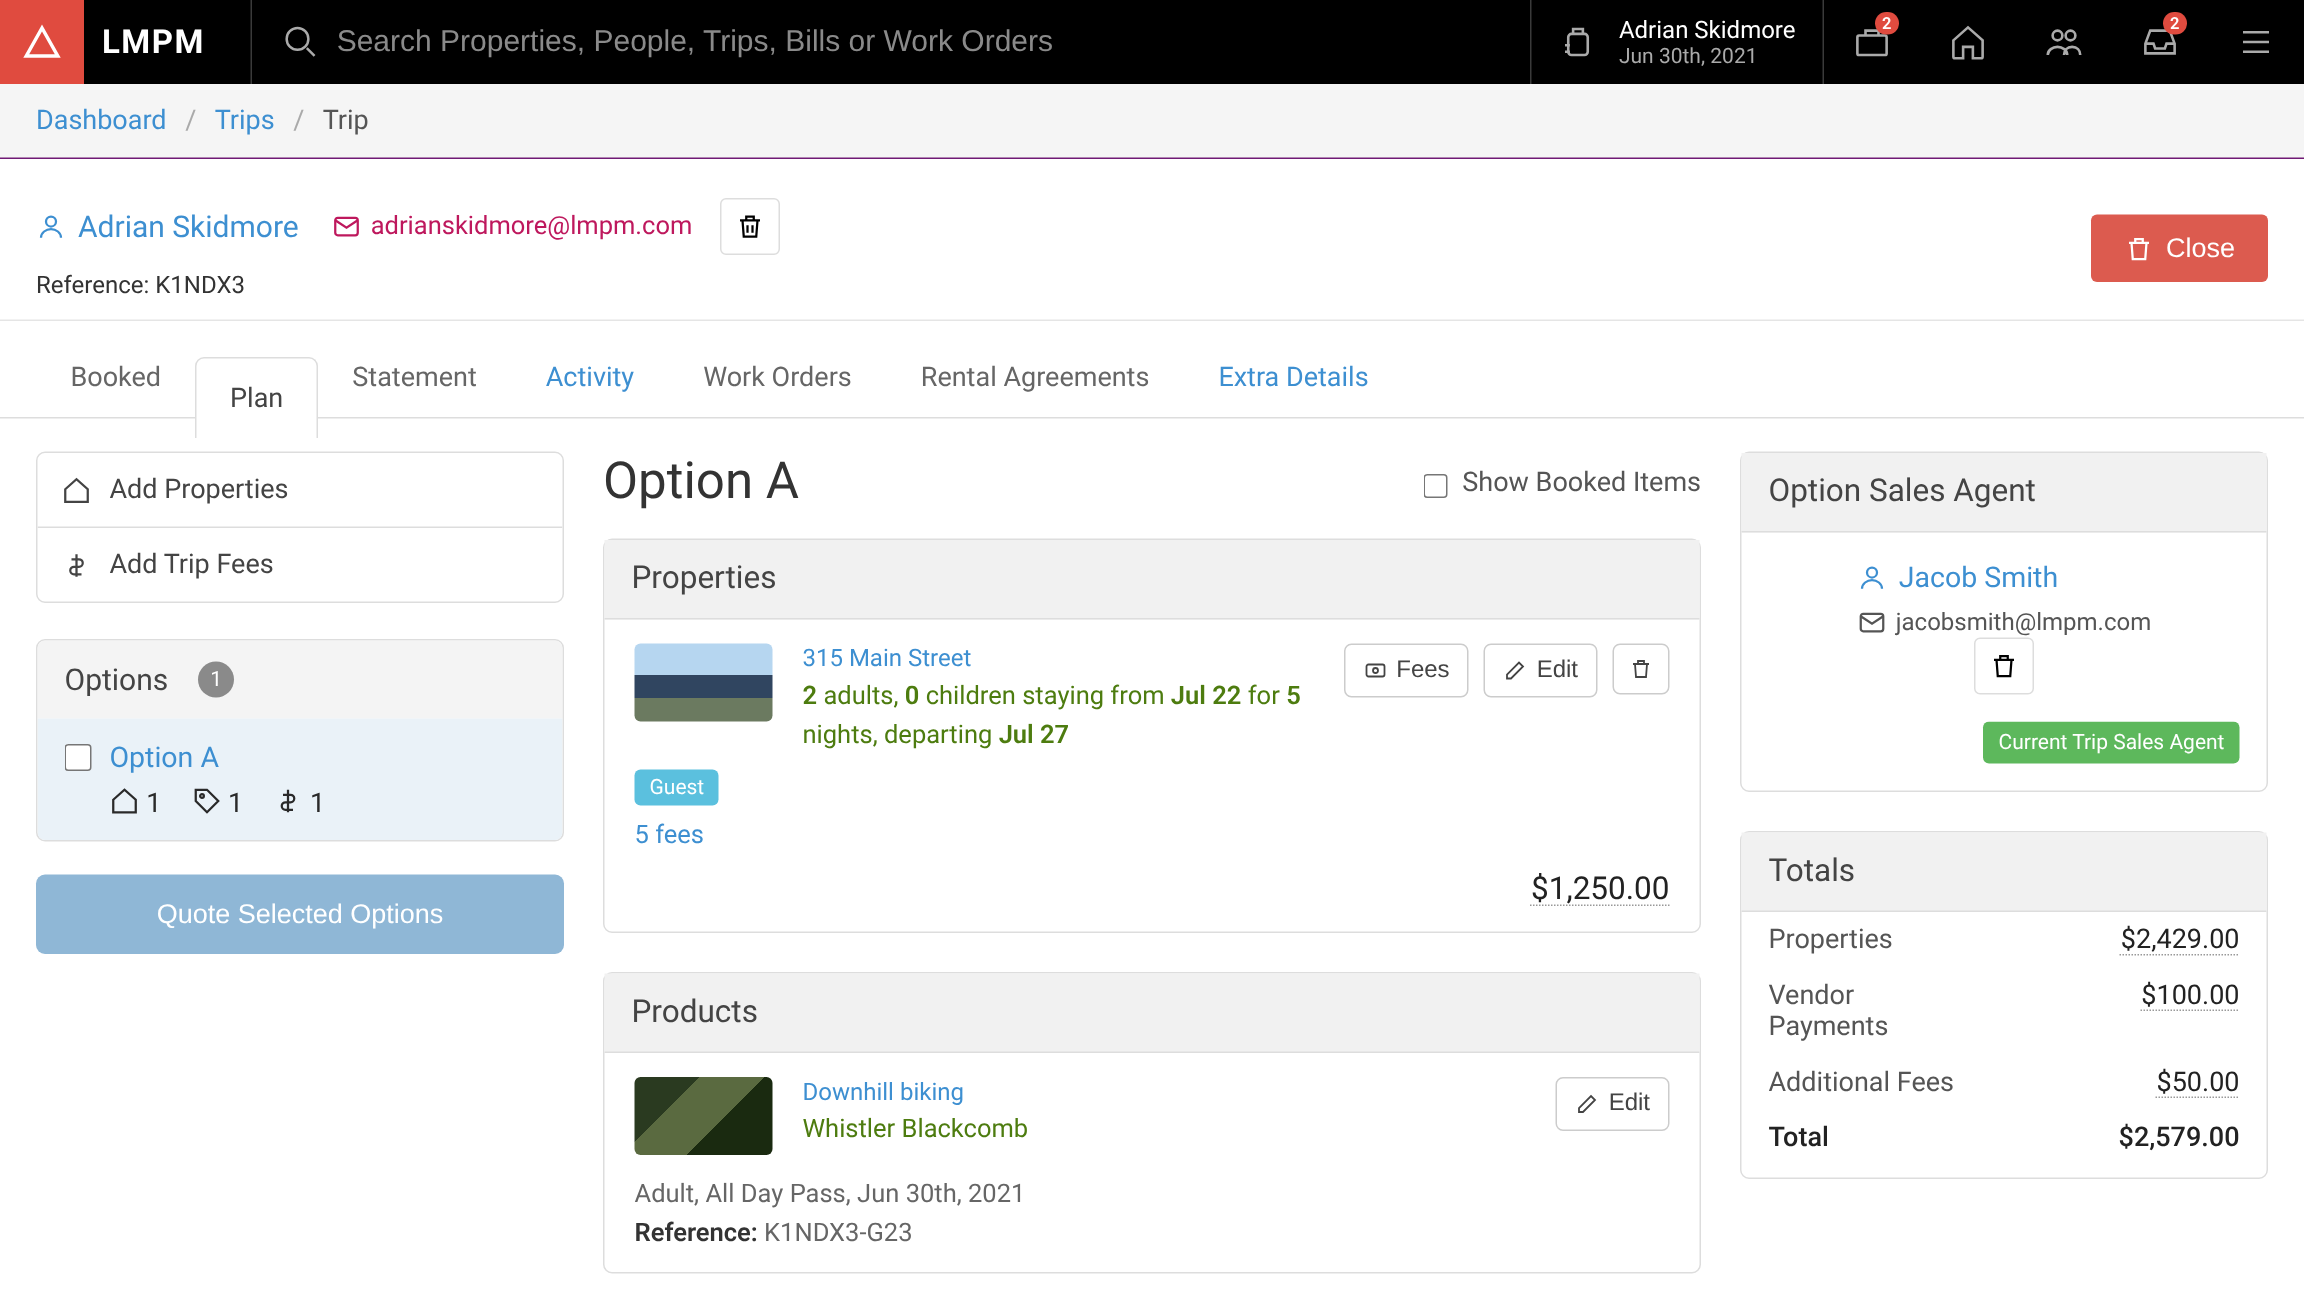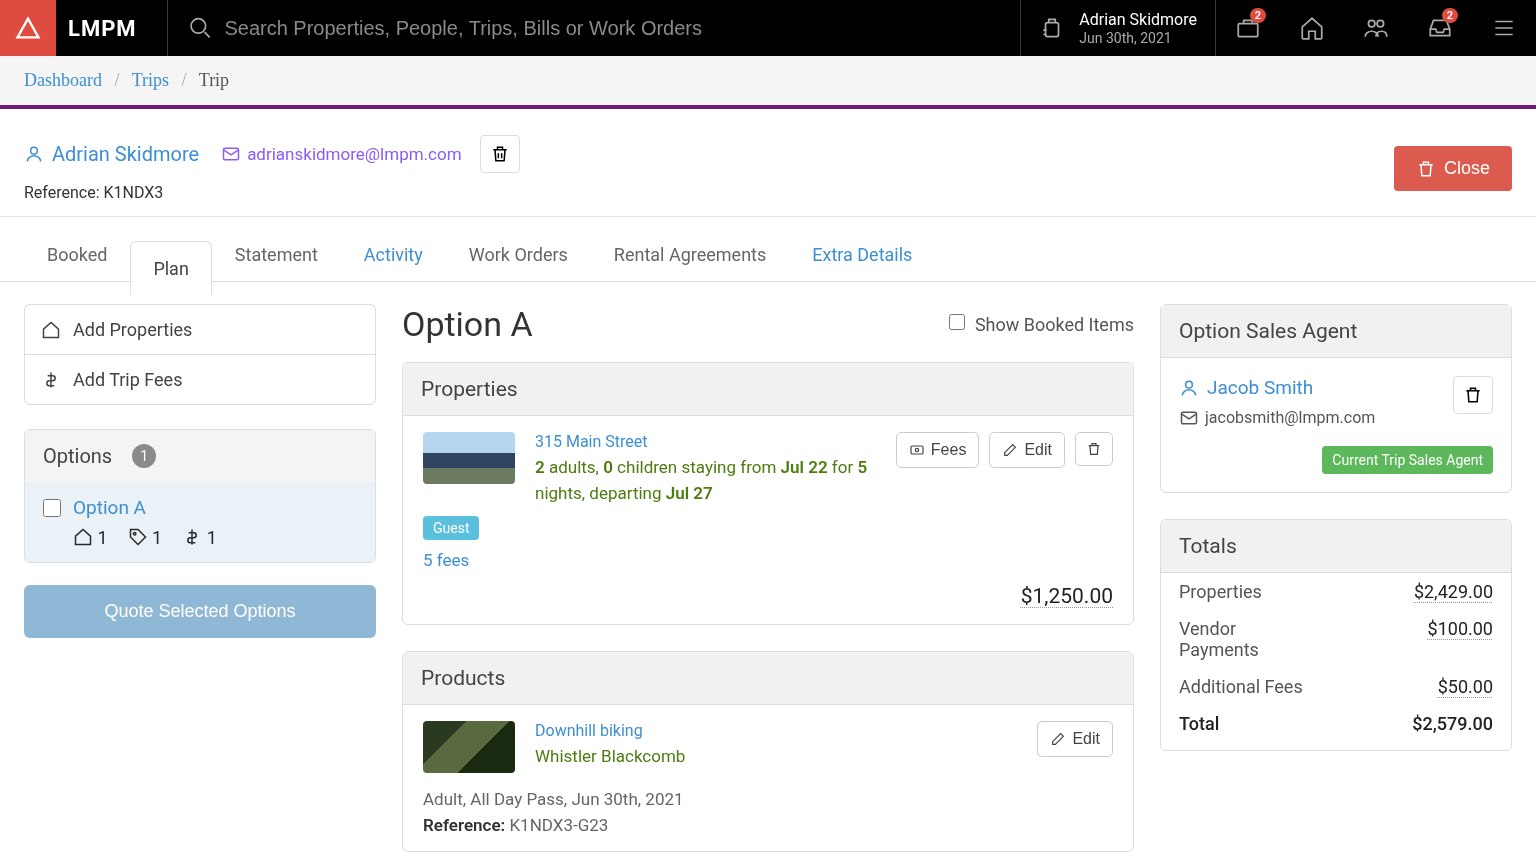--- a/index.html
+++ b/index.html
@@ -15,29 +15,29 @@
 .search-wrap input { background: transparent; border: none; color: #bbb; font-size: 20px; margin-left: 12px; width: 100%; outline: none; }
 .search-wrap input::placeholder { color: #8a8a8a; }
 .user-block { display: flex; align-items: center; gap: 14px; padding: 0 18px; }
 .user-text .uname { color: #fff; font-size: 16px; line-height: 1.2; }
 .user-text .udate { color: #aaa; font-size: 14px; }
 .hicon { width: 64px; height: 56px; display: flex; align-items: center; justify-content: center; position: relative; cursor: pointer; }
 .hicon svg { stroke: #aaa; }
 .badge { position: absolute; top: 8px; right: 14px; background: #e04b3f; color: #fff; border-radius: 10px; font-size: 11px; padding: 1px 5px; font-weight: 600;}
 
 
-.crumb-bar { background: #f5f5f5; border-bottom: 4px solid #701a75; padding: 14px 24px; font-size: 18px; font-family: Liberation Serif, serif; }
+.crumb-bar { background: #f5f5f5; border-bottom: 1px solid #701a75; padding: 14px 24px; font-size: 18px; }
 .crumb-bar .sep { color: #aaa; margin: 0 8px; }
 .crumb-bar .cur { color: #555; }
 
 
 .page-head { display: flex; align-items: center; padding: 26px 24px 14px; border-bottom: 1px solid #e5e5e5; }
 .ph-left { flex: 1; }
 .ph-name { display: inline-flex; align-items: center; gap: 8px; color: #3d8fd1; font-size: 20px; }
-.ph-email { display: inline-flex; align-items: center; gap: 6px; color: #8b5cf6; font-size: 17px; margin-left: 18px; }
+.ph-email { display: inline-flex; align-items: center; gap: 6px; color: #be185d; font-size: 17px; margin-left: 18px; }
 .icon-btn { border: 1px solid #ddd; background: #fff; border-radius: 4px; width: 40px; height: 38px; display: inline-flex; align-items: center; justify-content: center; cursor: pointer; }
 .ref-line { margin-top: 10px; font-size: 16px; color: #333; }
 .ref-line .lbl { font-weight: 400; }
 .close-btn { background: #dc5b4f; color: #fff; border: none; border-radius: 4px; padding: 12px 22px; font-size: 18px; display: flex; align-items: center; gap: 8px; cursor: pointer; }
 
 
 .tabs { display: flex; padding: 0 24px; border-bottom: 1px solid #ddd; gap: 0; margin-top: 10px;}
 .tab { padding: 16px 22px; color: #666; cursor: pointer; font-size: 18px; border: 1px solid transparent; border-bottom: none; border-radius: 6px 6px 0 0; }
 .tab.active { border-color: #ddd; background: #fff; color: #444; position: relative; top: 14px; }
 .tab.link { color: #3d8fd1; }
@@ -57,21 +57,21 @@
 .count-pill { background: #8a8a8a; color: #fff; border-radius: 50%; width: 24px; height: 24px; display: inline-flex; align-items: center; justify-content: center; font-size: 14px; }
 .option-row { background: #eaf2f8; padding: 14px 18px; }
 .option-row .orow1 { display: flex; align-items: center; gap: 12px; font-size: 19px; }
 .option-row input[type=checkbox] { width: 18px; height: 18px; }
 .option-row .orow2 { padding-left: 30px; display: flex; gap: 20px; margin-top: 8px; font-size: 18px;}
 .quote-btn { width: 100%; margin-top: 22px; background: #8fb7d6; color: #fff; border: none; border-radius: 6px; padding: 16px; font-size: 18px; cursor: pointer; }
 
 
 .mid-top { display: flex; align-items: center; justify-content: space-between; margin-bottom: 18px;}
 .mid-title { font-size: 34px; color: #333; font-weight: 400;}
-.chk-inline { display: flex; align-items: flex-start; gap: 10px; color: #555; font-size: 18px;}
+.chk-inline { display: flex; align-items: flex-end; gap: 10px; color: #555; font-size: 18px;}
 .card { border: 1px solid #ddd; border-radius: 6px; margin-bottom: 26px; }
 .card-head { background: #f1f1f1; border-bottom: 1px solid #ddd; padding: 14px 18px; font-size: 21px; color: #444; }
 .card-body { padding: 16px 20px; }
 .prop-row { display: flex; gap: 20px; }
 .thumb { width: 92px; height: 52px; border-radius: 4px; background: linear-gradient(180deg,#b6d6f0 0%,#b6d6f0 40%,#304560 40%, #304560 70%, #6b7a60 70%); flex-shrink: 0;}
 .thumb2 { width: 92px; height: 52px; border-radius: 4px; background: linear-gradient(135deg,#2a3a20 0%,#2a3a20 30%,#5a6a40 30%,#5a6a40 60%,#1a2a10 60%); flex-shrink:0;}
 .prop-info { flex: 1; }
 .prop-title { color: #3d8fd1; font-size: 16px; }
 .prop-desc { color: #4d7c0f; font-size: 17px; margin-top: 4px; line-height: 1.5;}
 .prop-desc b { font-weight: 600; }
@@ -80,21 +80,21 @@
 .guest-badge { display: inline-block; background: #5bc0de; color: #fff; border-radius: 4px; padding: 4px 10px; font-size: 14px; margin-top: 10px;}
 .fees-link { display: block; color: #3d8fd1; margin-top: 10px; font-size: 17px; }
 .price-line { text-align: right; font-size: 21px; color: #222; margin-top: 14px; text-decoration: underline dotted #999 1px; text-underline-offset: 4px;}
 .prod-meta { color: #666; font-size: 17px; margin-top: 16px; }
 .prod-meta .row { margin-top: 6px; }
 .prod-meta b { color: #333; font-weight: 600;}
 
 
 .agent-name { color: #3d8fd1; font-size: 19px; display: inline-flex; gap: 8px; align-items: center; }
 .agent-email { color: #555; font-size: 16px; display: flex; gap: 6px; align-items: center; margin-top: 6px;}
-.agent-row { display: flex; align-items: flex-start; justify-content: space-between; padding: 18px; }
+.agent-row { display: flex; align-items: center; justify-content: space-between; padding: 18px; flex-direction: column; }
 .green-badge { background: #5db85c; color: #fff; border-radius: 4px; padding: 6px 10px; font-size: 14px; float: right; margin: 0 18px 18px 0;}
 .totals-row { display: flex; justify-content: space-between; padding: 8px 18px; font-size: 18px; color: #555;}
 .totals-row:first-of-type { padding-top: 16px; }
 .totals-row .amt { color: #222; text-decoration: underline dotted #999 1px; text-underline-offset: 4px;}
 .totals-row.total { font-weight: 500; color: #222; padding-bottom: 16px;}
 .totals-row.total .amt { text-decoration: none; }
 
 svg.ico { width: 20px; height: 20px; stroke: currentColor; fill: none; stroke-width: 1.8; }
 svg.ico-lg { width: 26px; height: 26px; stroke: #aaa; fill: none; stroke-width: 1.6; }
 </style>

